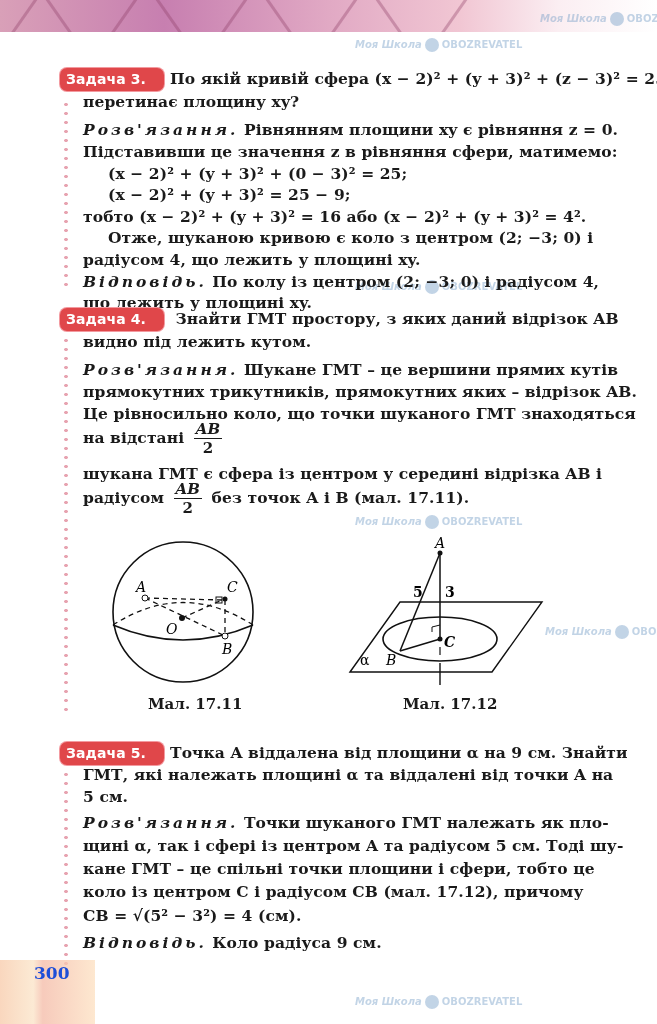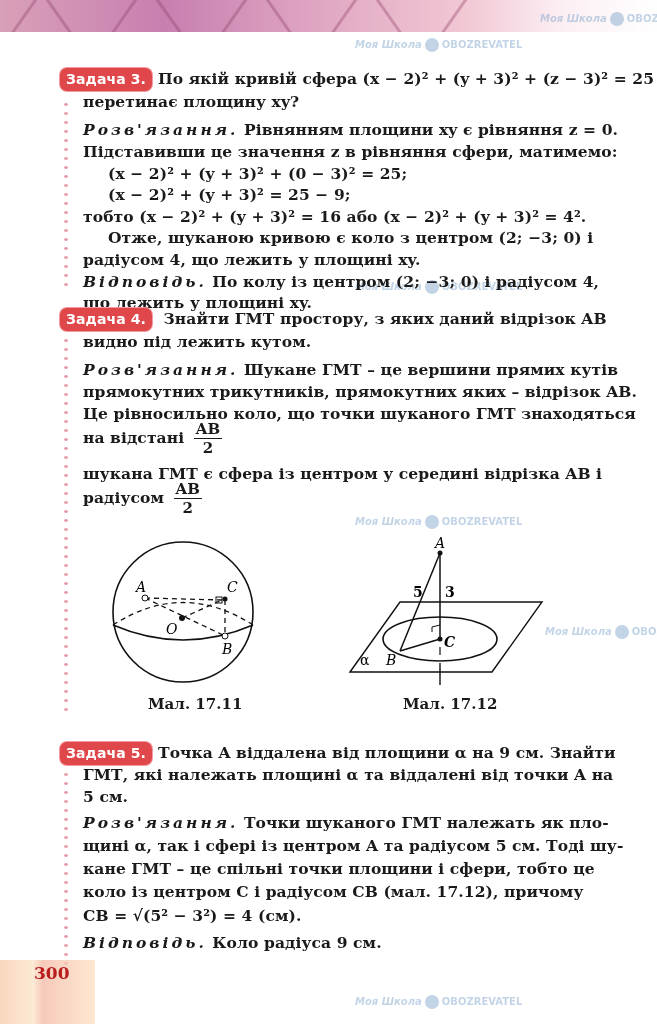--- a/index.html
+++ b/index.html
@@ -17,42 +17,42 @@
   .top-banner .diag {
     position:absolute; top:-10px; width:3px; height:60px; background:rgba(140,60,100,0.35);
   }
   .corner-block {
     position:absolute; left:0; top:960px; width:95px; height:64px;
     background:linear-gradient(90deg,#f7c9a8 0%,#fbe3c6 35%,#f4b9a5 45%,#fde0c0 100%);
     opacity:0.75;
   }
   .page-number {
     position:absolute; left:34px; top:963px; font-size:17px; font-weight:bold;
-    font-family:"DejaVu Serif", serif; color:#b91c1c;
+    font-family:"DejaVu Serif", serif; color:#1d4ed8;
   }
   .dots {
     position:absolute; left:64px; width:4px;
     background-image:radial-gradient(circle,#e7a3b0 1.5px,transparent 2px);
     background-size:4px 9px; background-repeat:repeat-y;
   }
   .line {
     position:absolute; white-space:nowrap; font-size:15.5px; line-height:20px;
     font-weight:bold; letter-spacing:0.1px;
   }
   .badge {
     display:inline-block; background:#e0474a; color:#fff; border-radius:7px;
-    padding:1px 6px 2px 6px; font-family:"DejaVu Sans", sans-serif; font-size:14px;
+    padding:1px 18px 2px 6px; font-family:"DejaVu Sans", sans-serif; font-size:14px;
     font-weight:bold; margin-right:6px; box-shadow:0 0 0 1px #f39aa0;
   }
   .spaced { letter-spacing:3px;font-style:italic; }
   .frac {
     display:inline-block; vertical-align:middle; text-align:center; margin:0 4px;
     font-size:15px;
   }
-  .frac .num { display:block; border-bottom:1.3px solid #1a1a1a; padding:0 2px; }
+  .frac .num { display:block; border-bottom:1.3px solid #1a1a1a; padding:0 2px; font-style:italic; }
   .frac .den { display:block; }
   .figure { position:absolute; }
   .caption { position:absolute; font-size:15px; font-weight:bold; }
   .wm {
     position:absolute; color:rgba(120,160,200,0.45); font-family:"DejaVu Sans", sans-serif;
     font-size:10px; font-weight:bold; white-space:nowrap; pointer-events:none;
   }
   .wm .circ {
     display:inline-block; width:14px; height:14px; border-radius:50%;
     background:rgba(120,160,200,0.45); vertical-align:middle; margin:0 3px;
@@ -119,20 +119,21 @@
   <div class="line" style="left:83px;top:382px">прямокутних трикутників, прямокутних яких – відрізок AB.</div>
   <div class="line" style="left:83px;top:404px">Це рівносильно коло, що точки шуканого ГМТ знаходяться</div>
   <div class="line" style="left:83px;top:420px;line-height:18px">
     <span>на відстані</span>
     <span class="frac"><span class="num">AB</span><span class="den">2</span></span>
   </div>
   <div class="line" style="left:83px;top:464px">шукана ГМТ є сфера із центром у середині відрізка AB і</div>
   <div class="line" style="left:83px;top:480px;line-height:18px">
     <span>радіусом</span>
     <span class="frac"><span class="num">AB</span><span class="den">2</span></span>
+    <span>без точок A і B (мал. 17.11).</span>
   </div>
 </div>
 
 <svg class="figure" style="left:100px;top:540px" width="180" height="150">
   <circle cx="83" cy="72" r="70" fill="none" stroke="#111" stroke-width="1.6"></circle>
   <path d="M13,85 Q83,115 153,85" fill="none" stroke="#111" stroke-width="1.6"></path>
   <path d="M13,85 Q83,40 153,85" fill="none" stroke="#111" stroke-width="1.3" stroke-dasharray="5,4"></path>
   <line x1="45" y1="58" x2="122" y2="60" stroke="#111" stroke-width="1.3" stroke-dasharray="5,4"></line>
   <line x1="45" y1="58" x2="125" y2="96" stroke="#111" stroke-width="1.3" stroke-dasharray="5,4"></line>
   <line x1="82" y1="78" x2="122" y2="60" stroke="#111" stroke-width="1.3" stroke-dasharray="5,4"></line>

